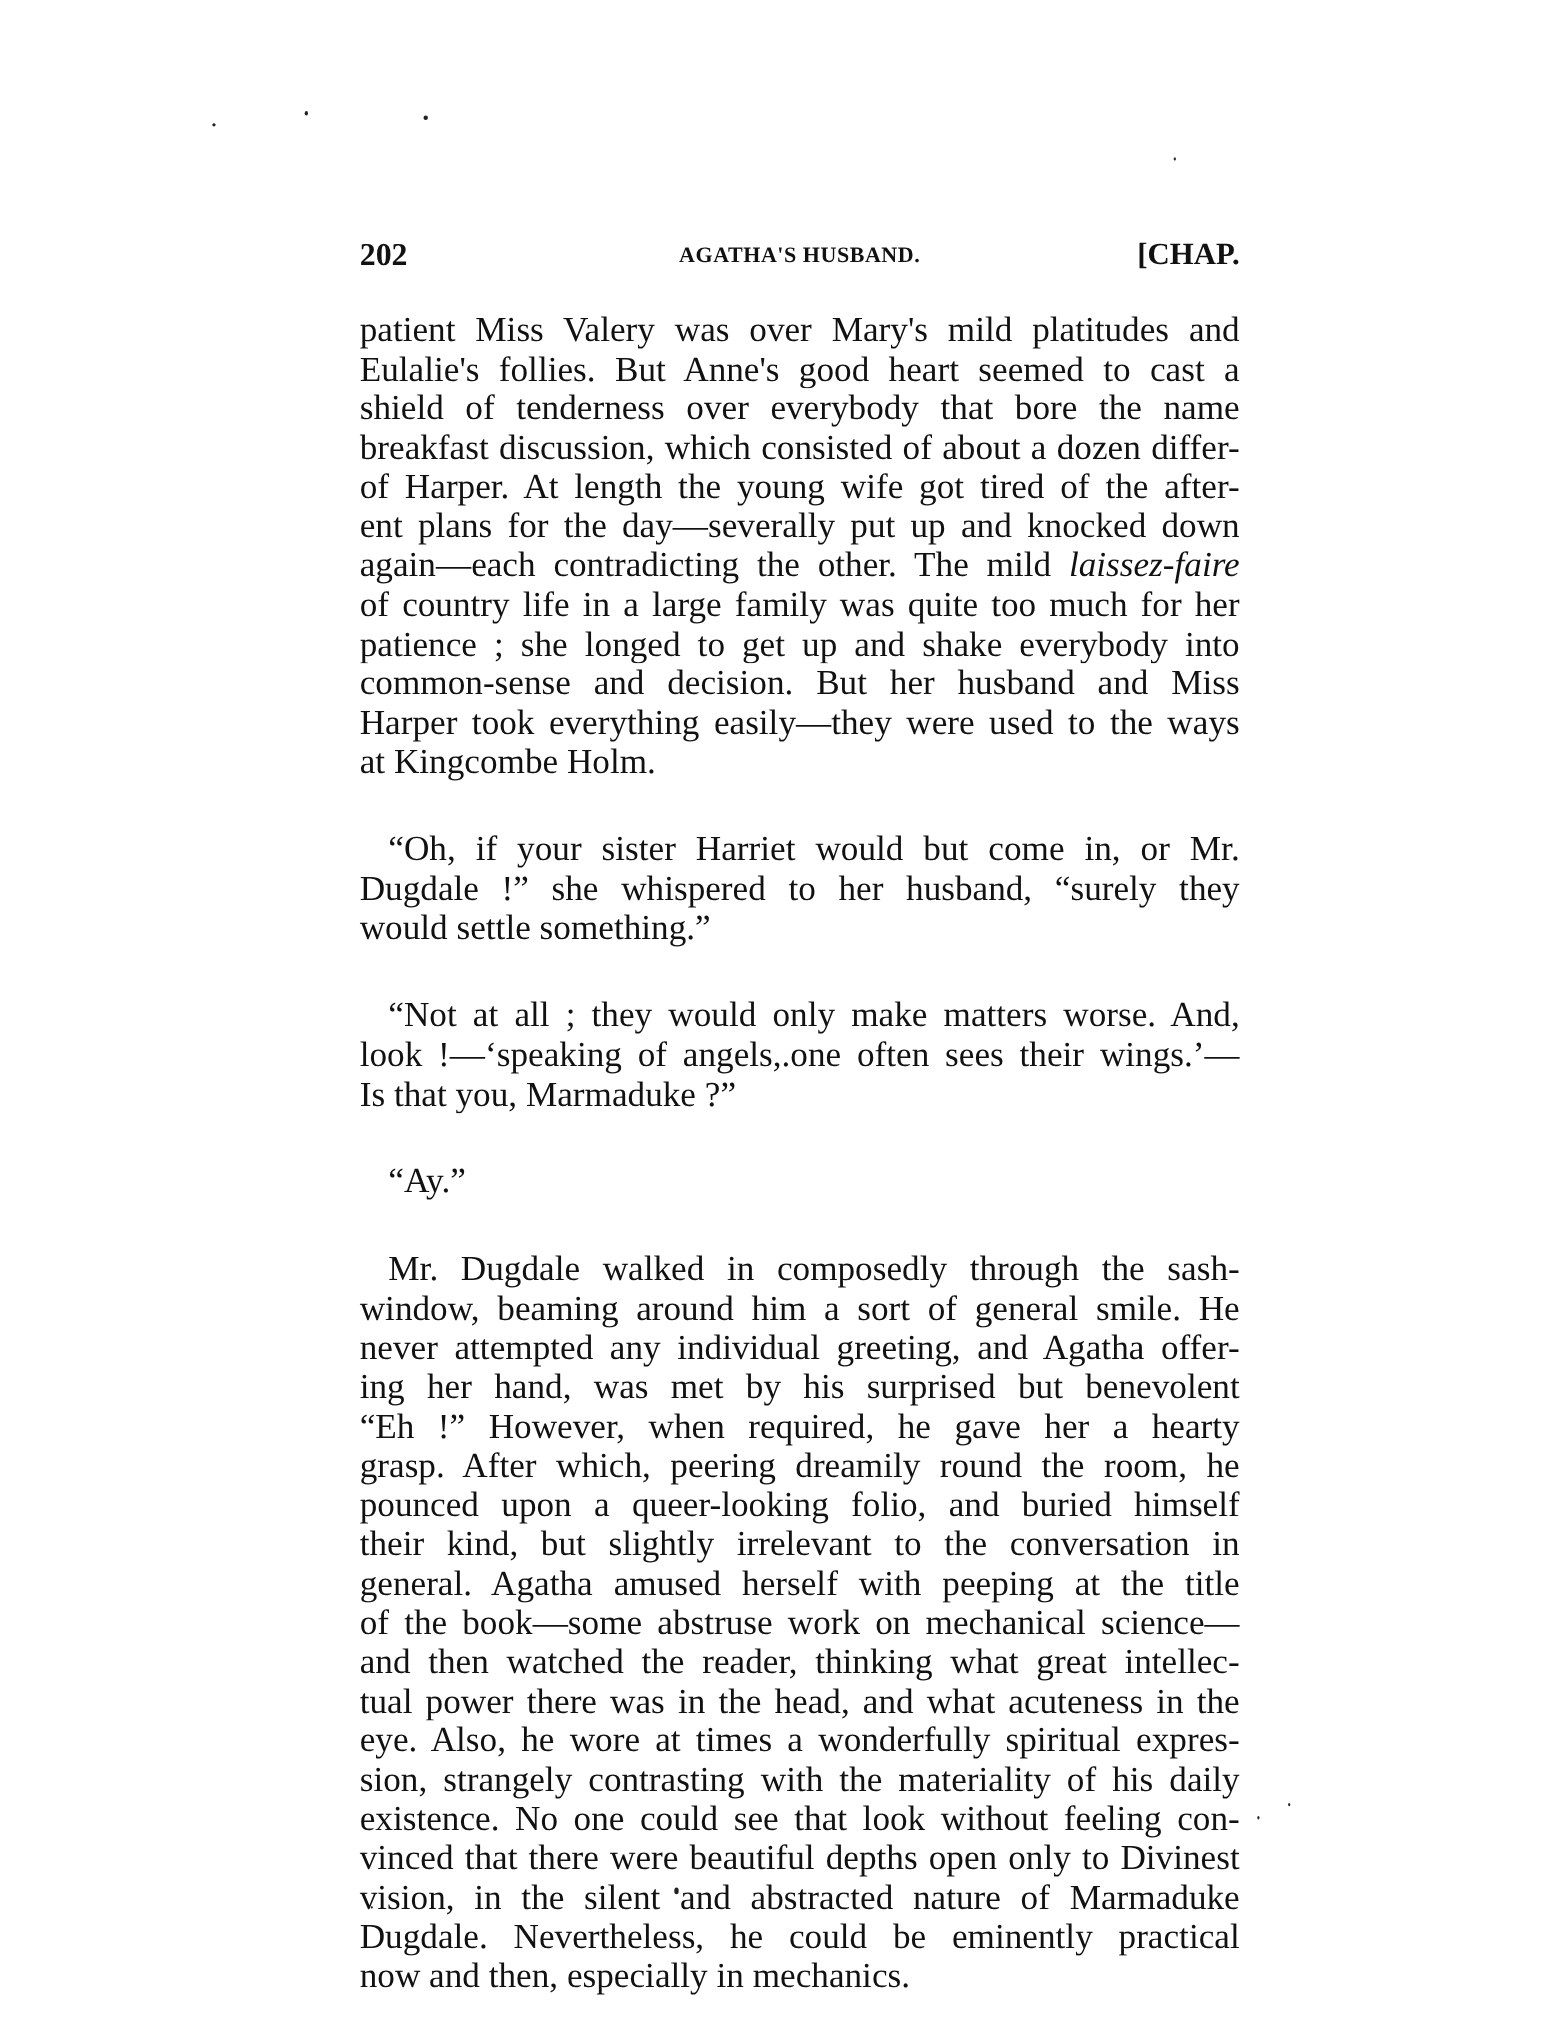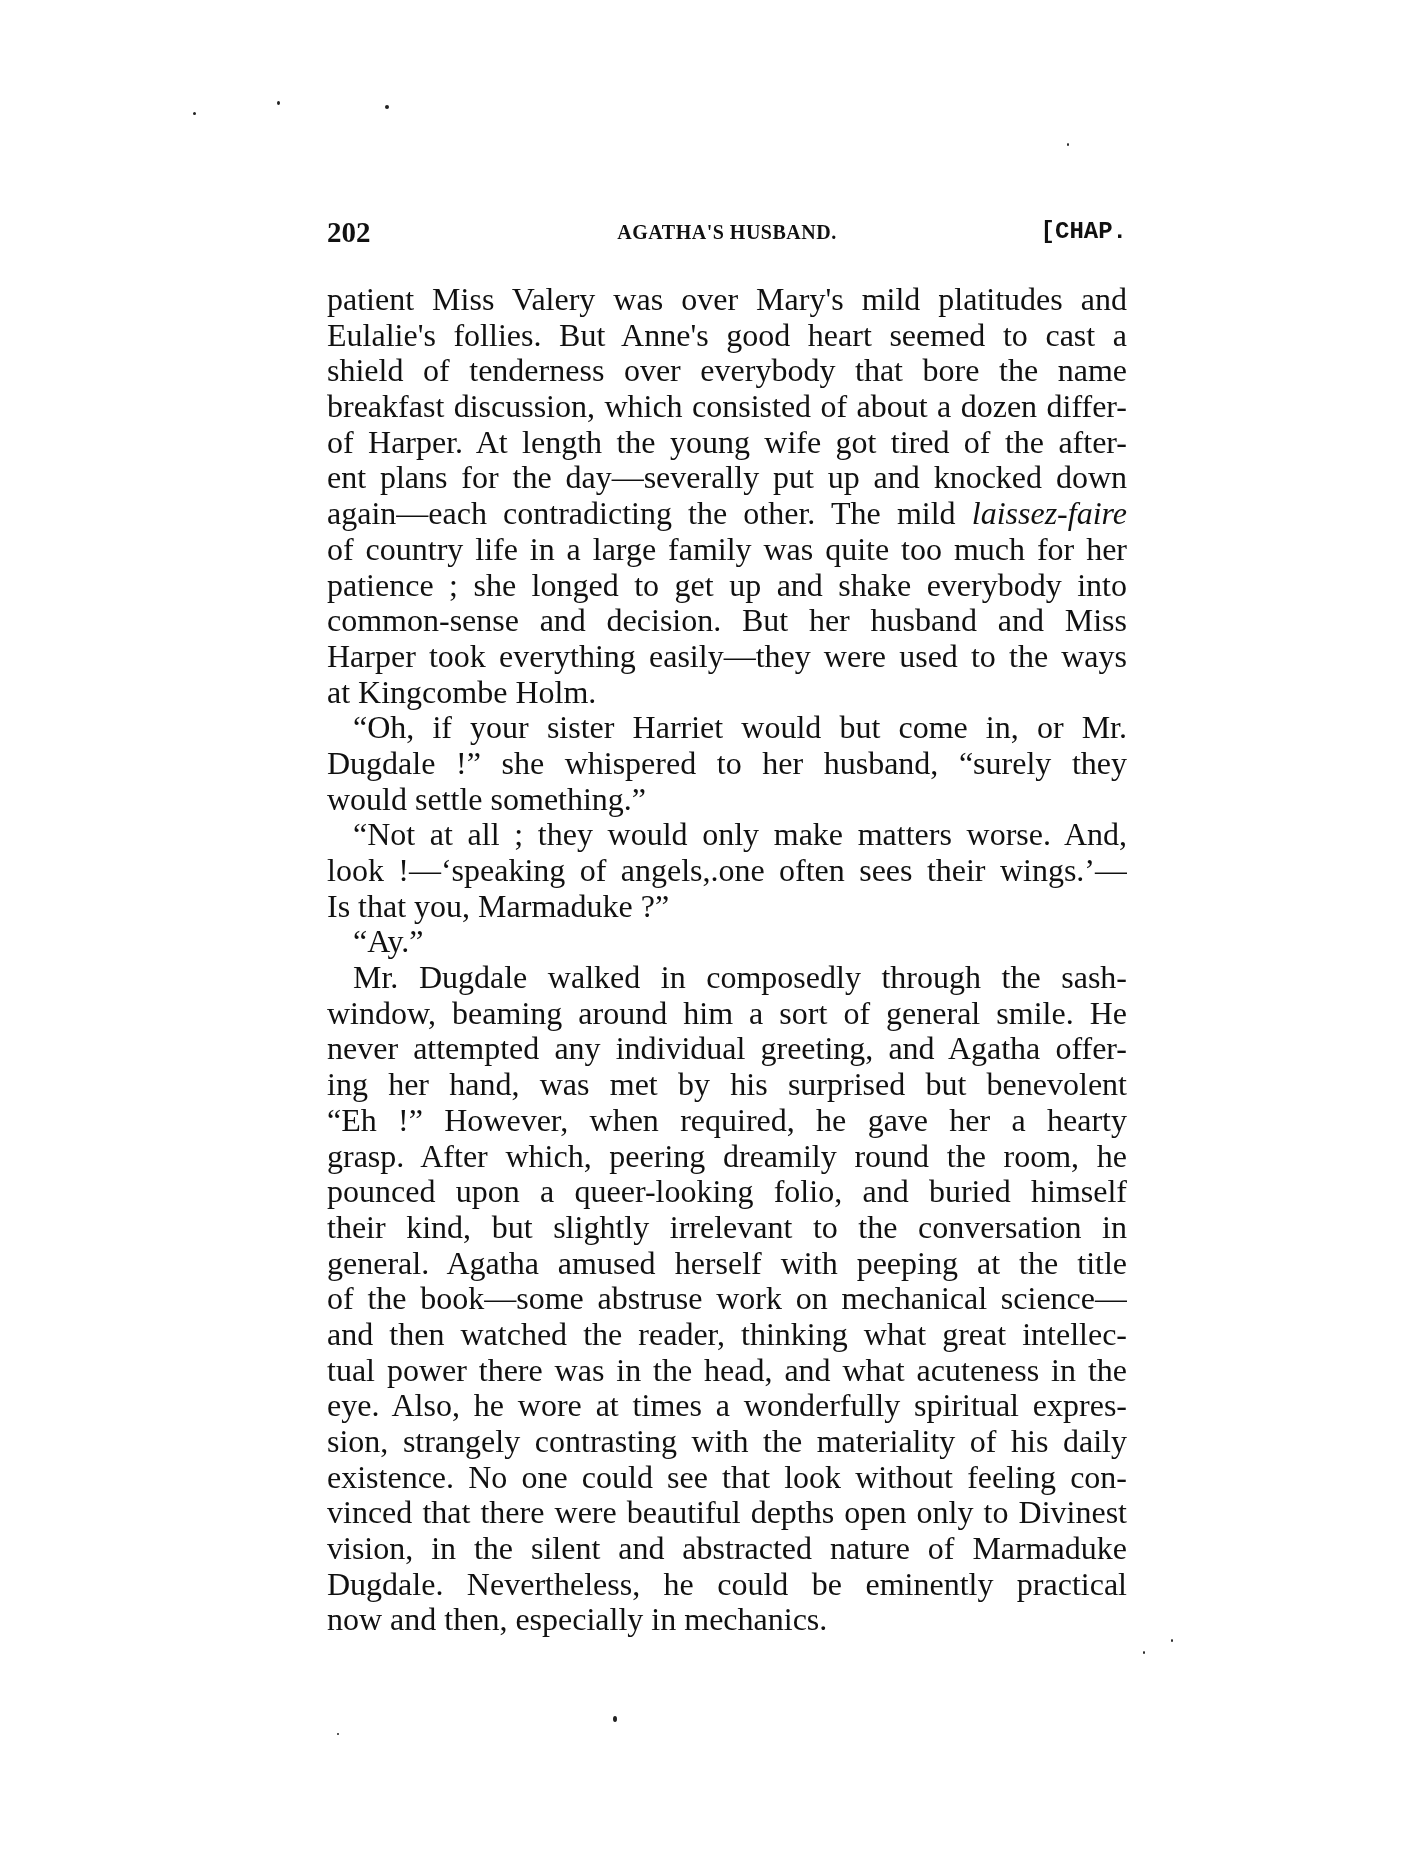--- a/index.html
+++ b/index.html
@@ -4,26 +4,26 @@
 <style>
   html, body { margin: 0; padding: 0; background: #ffffff; }
   body { width: 1401px; height: 1851px; position: relative; overflow: hidden;
          font-family: "Liberation Serif", "DejaVu Serif", serif; color: #111; }
   .page { position: absolute; left: 0; top: 0; width: 1401px; height: 1851px; border-radius: 11px; }
   .header { position: absolute; left: 327px; width: 800px; top: 212px; height: 40px;
             font-size: 27px; line-height: 40px; font-weight: bold; }
   .header .pnum { position: absolute; left: 0; top: 0; font-size: 29px; }
   .header .running { position: absolute; left: 0; right: 0; text-align: center; top: 0;
                      font-variant: small-caps; letter-spacing: 0.5px; font-size: 20px; }
-  .header .chap { position: absolute; right: 0; top: 0; font-size: 24px; font-variant: small-caps; font-family: Liberation Mono, monospace; }
+  .header .chap { position: absolute; right: 0; top: 0; font-size: 28px; font-variant: small-caps; }
   .body-text { position: absolute; left: 327px; width: 800px; top: 282px; }
   .line { display: block; height: 35.7px; line-height: 35.7px; font-size: 32px;
           white-space: nowrap; text-align: justify; text-align-last: justify; overflow: hidden; }
   .line.last { text-align-last: left; }
-  .line.indent { padding-left: 26px; }
+  .line.indent { padding-left: 26px; margin-top: 44px; }
   em { font-style: italic; }
   .speck { position: absolute; background: #222; border-radius: 50%; }
 </style>
 </head>
 <body>
 
 <div class="page">
   <div class="header">
     <span class="pnum">202</span>
     <span class="running">AGATHA'S HUSBAND.</span>

